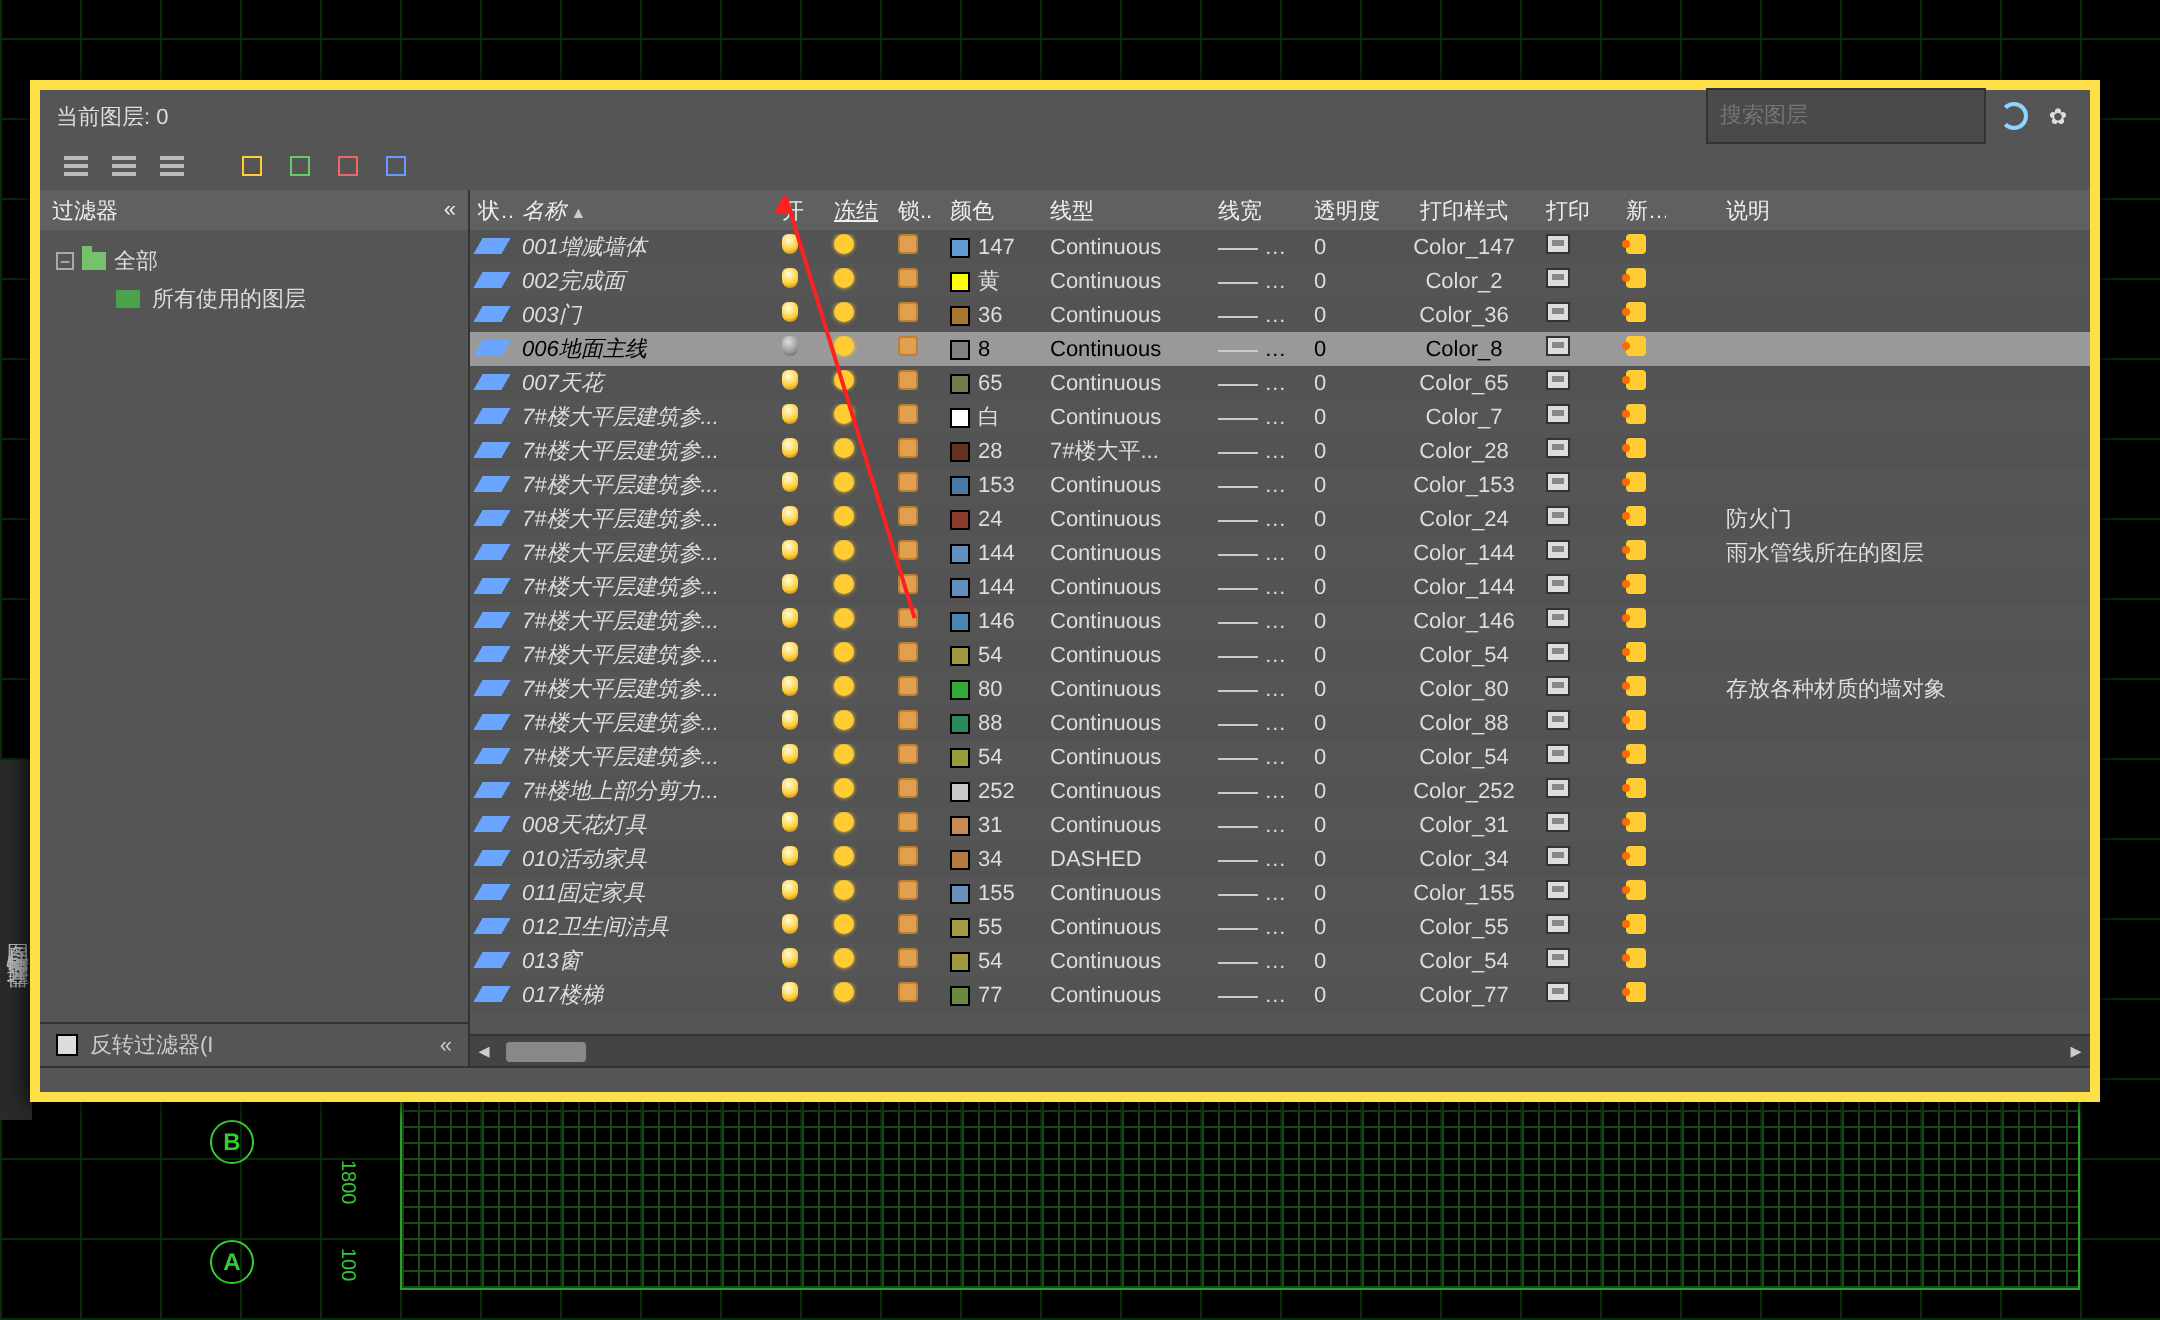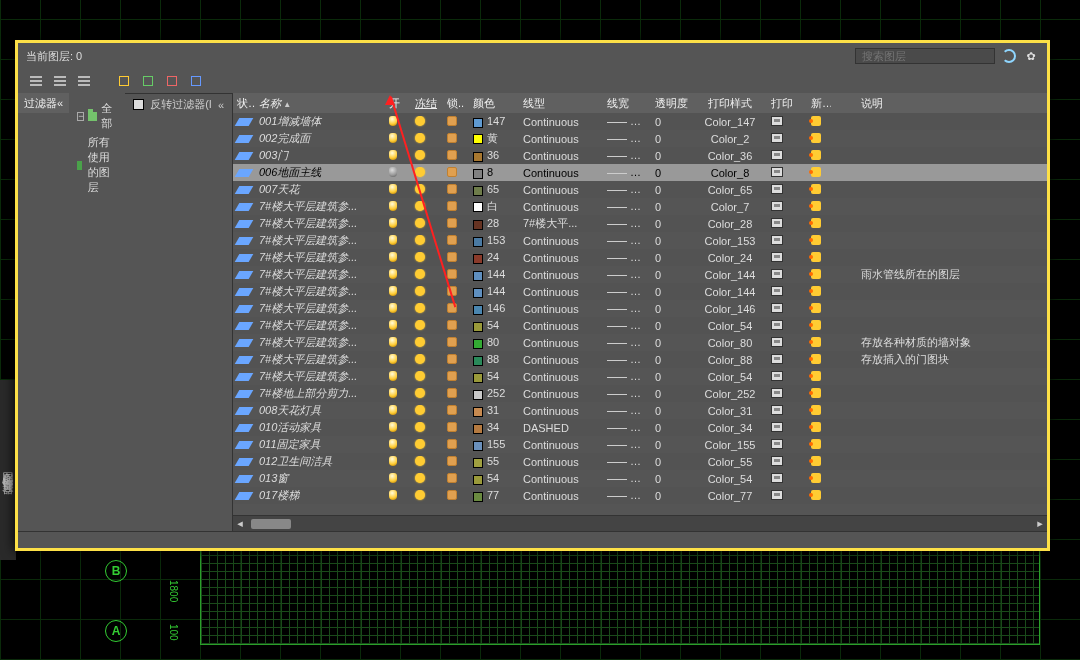--- a/index.html
+++ b/index.html
@@ -50,64 +50,64 @@
     letter-spacing: 2px;
     text-align: center;
   }
 
   
   .panel {
     position: absolute;
     left: 15px; top: 40px;
     width: 1035px; height: 511px;
     background: #555;
-    border: 3px solid #fde047;
+    border: 5px solid #fde047;
     box-shadow: 0 0 12px #000;
   }
   .panel-head {
     display: flex;
     align-items: center;
     height: 26px;
     padding: 0 8px;
     color: #ddd;
     justify-content: space-between;
   }
   .panel-head-right { display: flex; align-items: center; gap: 6px; }
   .search {
     background: #4a4a4a; border: 1px solid #333; color: #aaa;
-    width: 140px; height: 16px; padding: 0 6px; font-size: 11px;
+    width: 140px; height: 28px; padding: 0 6px; font-size: 11px;
   }
   .icon-btn { width: 16px; height: 16px; display: inline-flex; align-items: center; justify-content: center; cursor: pointer; color: #ddd; }
   .toolbar {
     height: 24px; display: flex; align-items: center; gap: 8px;
     padding: 0 10px;
   }
   .toolbar .sep { width: 8px; }
 
   .panel-body {
     display: flex;
     height: 439px;
     border-bottom: 1px solid #333;
   }
   
   .filters {
     width: 215px;
     border-right: 1px solid #333;
-    display: flex; 
+    display: flex; flex-direction: column;
   }
   .filters-head {
     height: 20px; background: #606060;
     display: flex; align-items: center; justify-content: space-between;
     padding: 0 6px; color: #eee;
   }
   .tree {
     flex: 1; padding: 6px 8px; color: #ddd; font-size: 11px;
   }
   .tree-node { display: flex; align-items: center; gap: 4px; padding: 2px 0; }
-  .tree-child { display: flex; align-items: center; gap: 6px; padding: 2px 0; }
+  .tree-child { margin-left: 30px; display: flex; align-items: center; gap: 6px; padding: 2px 0; }
   .filters-foot {
     height: 22px; border-top: 1px solid #333;
     display: flex; align-items: center; gap: 6px; padding: 0 8px;
   }
   .chk { width: 11px; height: 11px; background: #ddd; border: 1px solid #000; }
 
   
   .layer-area { flex: 1; display: flex; flex-direction: column; }
   .thead {
     display: flex; height: 20px; background: #606060;
@@ -433,20 +433,21 @@
             <div class="td c-on"><span class="bulb on"></span></div>
             <div class="td c-freeze"><span class="sun"></span></div>
             <div class="td c-lock"><span class="lockic"></span></div>
             <div class="td c-color"><span class="sw" style="background:#8a3a2a"></span>24</div>
             <div class="td c-ltype">Continuous</div>
             <div class="td c-lweight"><span class="lw-line"></span> 默认</div>
             <div class="td c-trans">0</div>
             <div class="td c-pstyle">Color_24</div>
             <div class="td c-plot"><span class="plot-ic"></span></div>
             <div class="td c-new"><span class="new-ic"></span></div>
+            <div class="td c-desc">防火门</div>
           </div>
           <div class="row">
             <div class="td c-status"><span class="parallelo"></span></div>
             <div class="td c-name">7#楼大平层建筑参...</div>
             <div class="td c-on"><span class="bulb on"></span></div>
             <div class="td c-freeze"><span class="sun"></span></div>
             <div class="td c-lock"><span class="lockic"></span></div>
             <div class="td c-color"><span class="sw" style="background:#5f8fbf"></span>144</div>
             <div class="td c-ltype">Continuous</div>
             <div class="td c-lweight"><span class="lw-line"></span> 默认</div>
@@ -521,21 +522,20 @@
             <div class="td c-on"><span class="bulb on"></span></div>
             <div class="td c-freeze"><span class="sun"></span></div>
             <div class="td c-lock"><span class="lockic"></span></div>
             <div class="td c-color"><span class="sw" style="background:#2a8a5a"></span>88</div>
             <div class="td c-ltype">Continuous</div>
             <div class="td c-lweight"><span class="lw-line"></span> 默认</div>
             <div class="td c-trans">0</div>
             <div class="td c-pstyle">Color_88</div>
             <div class="td c-plot"><span class="plot-ic"></span></div>
             <div class="td c-new"><span class="new-ic"></span></div>
-            <div class="td c-desc">存放插入的门图块</div>
           </div>
           <div class="row">
             <div class="td c-status"><span class="parallelo"></span></div>
             <div class="td c-name">7#楼大平层建筑参...</div>
             <div class="td c-on"><span class="bulb on"></span></div>
             <div class="td c-freeze"><span class="sun"></span></div>
             <div class="td c-lock"><span class="lockic"></span></div>
             <div class="td c-color"><span class="sw" style="background:#9a9a3a"></span>54</div>
             <div class="td c-ltype">Continuous</div>
             <div class="td c-lweight"><span class="lw-line"></span> 默认</div>

